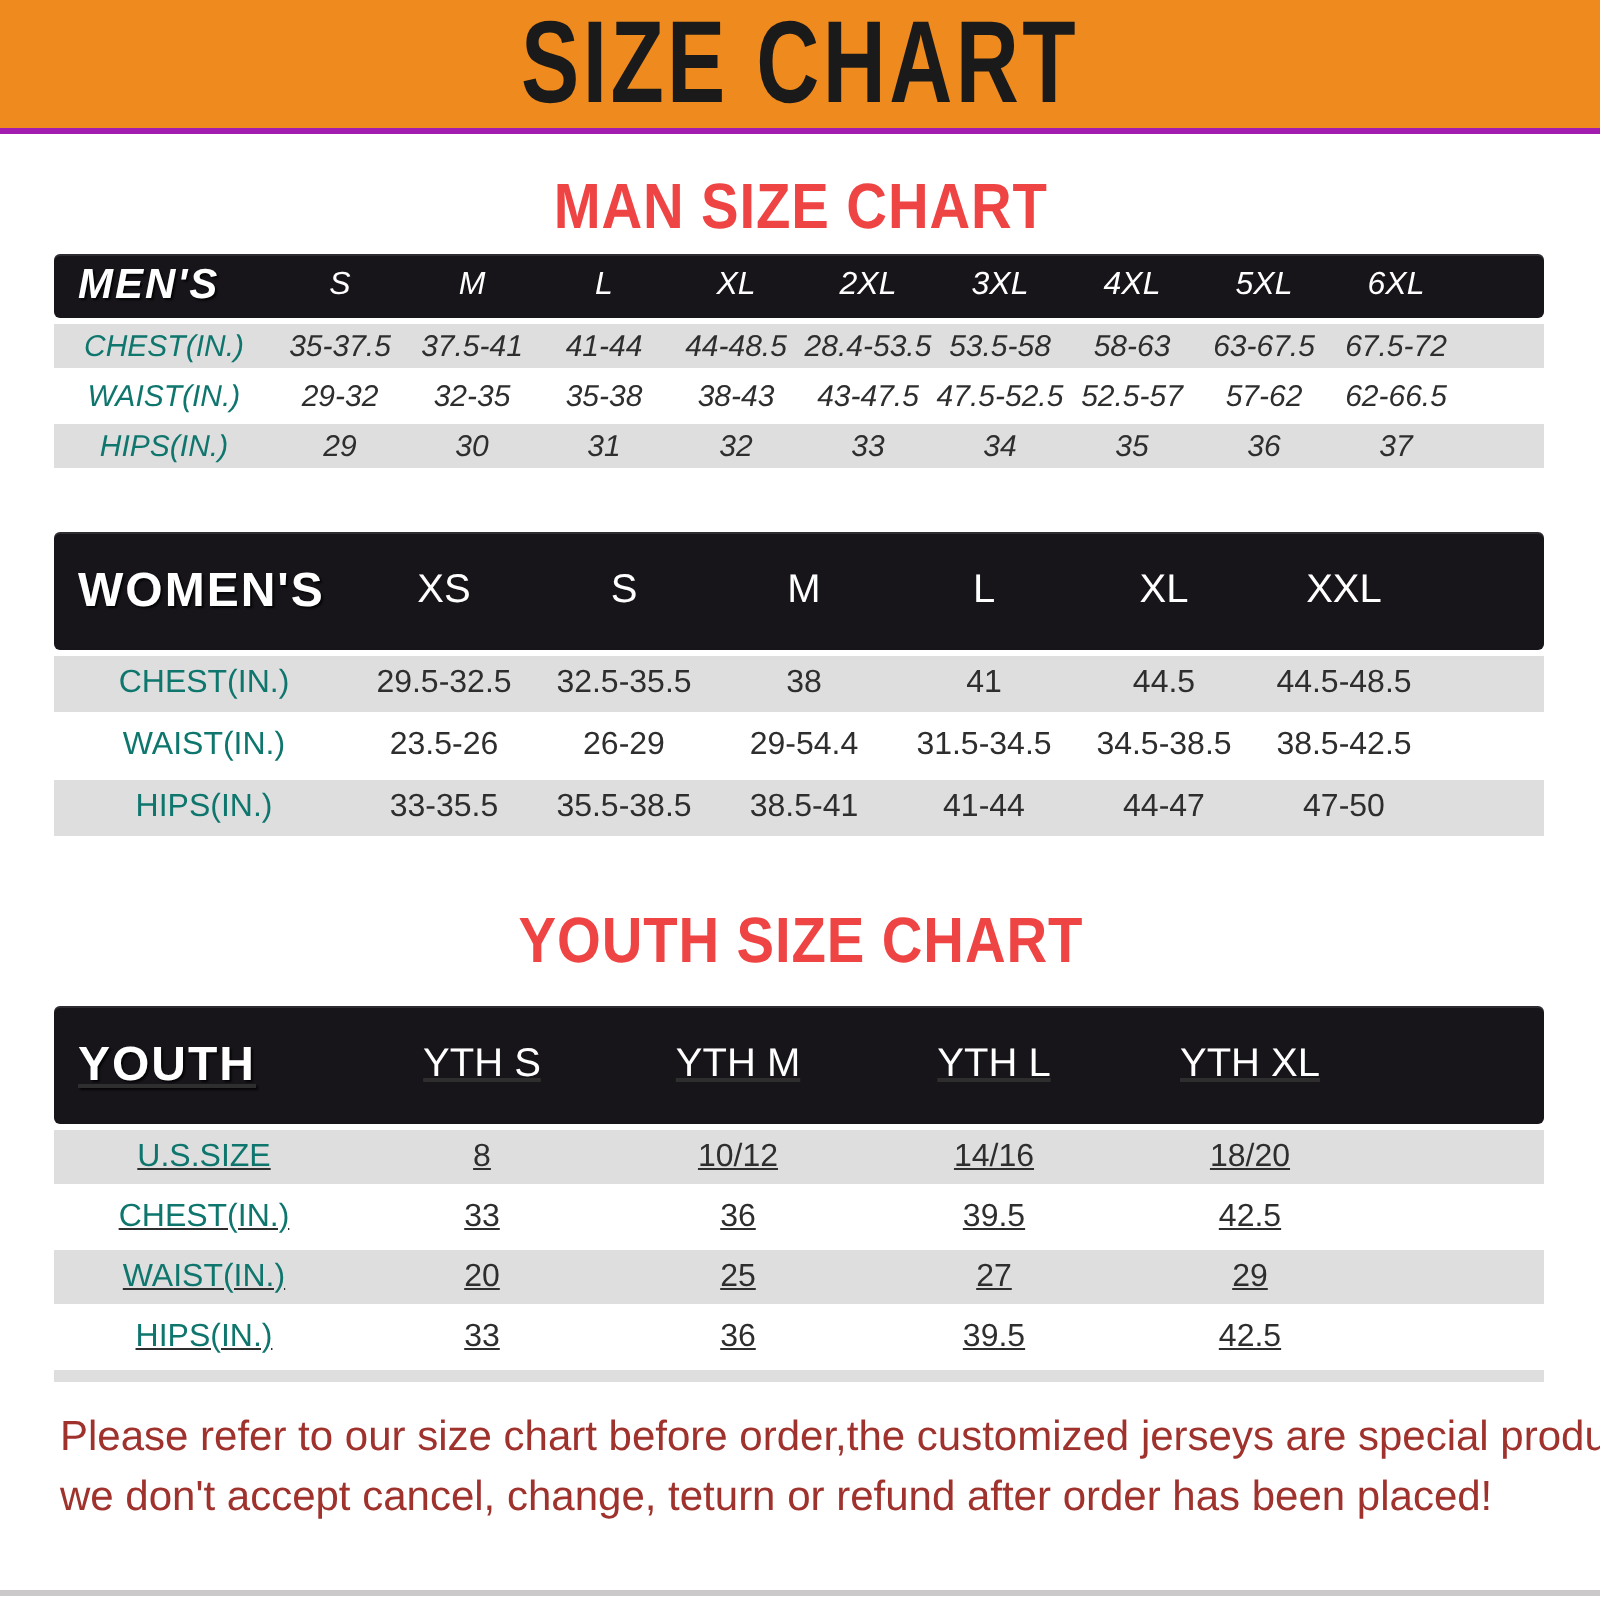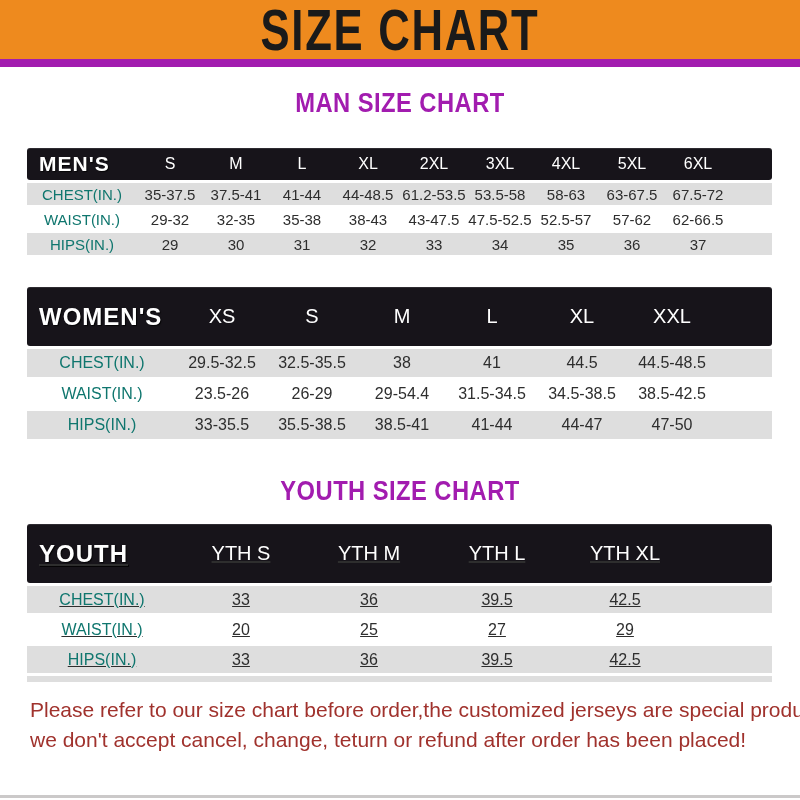--- a/index.html
+++ b/index.html
@@ -16,57 +16,57 @@
   html,body{width:800px; height:800px; overflow:hidden;}
   body{
     background:#fff;
     font-family:"Liberation Sans", sans-serif;
     color:var(--body-text);
     position:relative;
   }
   .banner{
     height:67px;
     background:var(--banner-bg);
-    border-bottom:8px solid #a21caf;
+    border-bottom:3px solid #a21caf;
     display:flex; align-items:center; justify-content:center;
   }
   .banner-text{
     display:inline-block;
     font-size:52px;
     font-weight:700;
     letter-spacing:2px;
     color:var(--banner-text);
     transform:scale(0.84,1.12);
     white-space:nowrap;
   }
   .section-heading{
     text-align:center;
-    font-size:27px;
+    font-size:32px;
     font-weight:800;
-    color:#a21caf;
+    color:#ef4444;
     line-height:30px;
   }
   .section-heading .cond{
     display:inline-block;
     transform:scaleX(0.88);
     white-space:nowrap;
     letter-spacing:0.5px;
   }
   .chart-section.men{margin-top:21px;}
   .chart-section.women{margin-top:26px;}
   .chart-section.youth{margin-top:34px;}
 
   .size-table{
     width:745px;
     margin-left:27px;
     table-layout:fixed;
     border-collapse:separate;
     border-spacing:0 3px;
   }
-  .chart-section.men .size-table{margin-top:27px;}
+  .chart-section.men .size-table{margin-top:6px;font-style:italic;}
   .chart-section.women .size-table{margin-top:17px;}
   .chart-section.youth .size-table{margin-top:15px;text-decoration:underline;}
 
   .size-table thead th{
     background:var(--header-bar-bg);
     color:var(--header-bar-text);
     font-weight:400;
     text-align:center;
     box-shadow:inset 0 1px 0 rgba(255,255,255,0.10);
   }
@@ -153,21 +153,21 @@
             <th class="spacer"></th>
           </tr>
         </thead>
       <tbody>
           <tr>
             <td class="row-label">CHEST(IN.)</td>
             <td>35-37.5</td>
             <td>37.5-41</td>
             <td>41-44</td>
             <td>44-48.5</td>
-            <td>61.2-53.5</td>
+            <td>28.4-53.5</td>
             <td>53.5-58</td>
             <td>58-63</td>
             <td>63-67.5</td>
             <td>67.5-72</td>
             <td class="spacer"></td>
           </tr>
           <tr>
             <td class="row-label">WAIST(IN.)</td>
             <td>29-32</td>
             <td>32-35</td>
@@ -272,20 +272,28 @@
             <th class="corner">YOUTH</th>
             <th class="size-col">YTH S</th>
             <th class="size-col">YTH M</th>
             <th class="size-col">YTH L</th>
             <th class="size-col">YTH XL</th>
             <th class="spacer"></th>
           </tr>
         </thead>
       <tbody>
           <tr>
+            <td class="row-label">U.S.SIZE</td>
+            <td>8</td>
+            <td>10/12</td>
+            <td>14/16</td>
+            <td>18/20</td>
+            <td class="spacer"></td>
+          </tr>
+          <tr>
             <td class="row-label">CHEST(IN.)</td>
             <td>33</td>
             <td>36</td>
             <td>39.5</td>
             <td>42.5</td>
             <td class="spacer"></td>
           </tr>
           <tr>
             <td class="row-label">WAIST(IN.)</td>
             <td>20</td>

